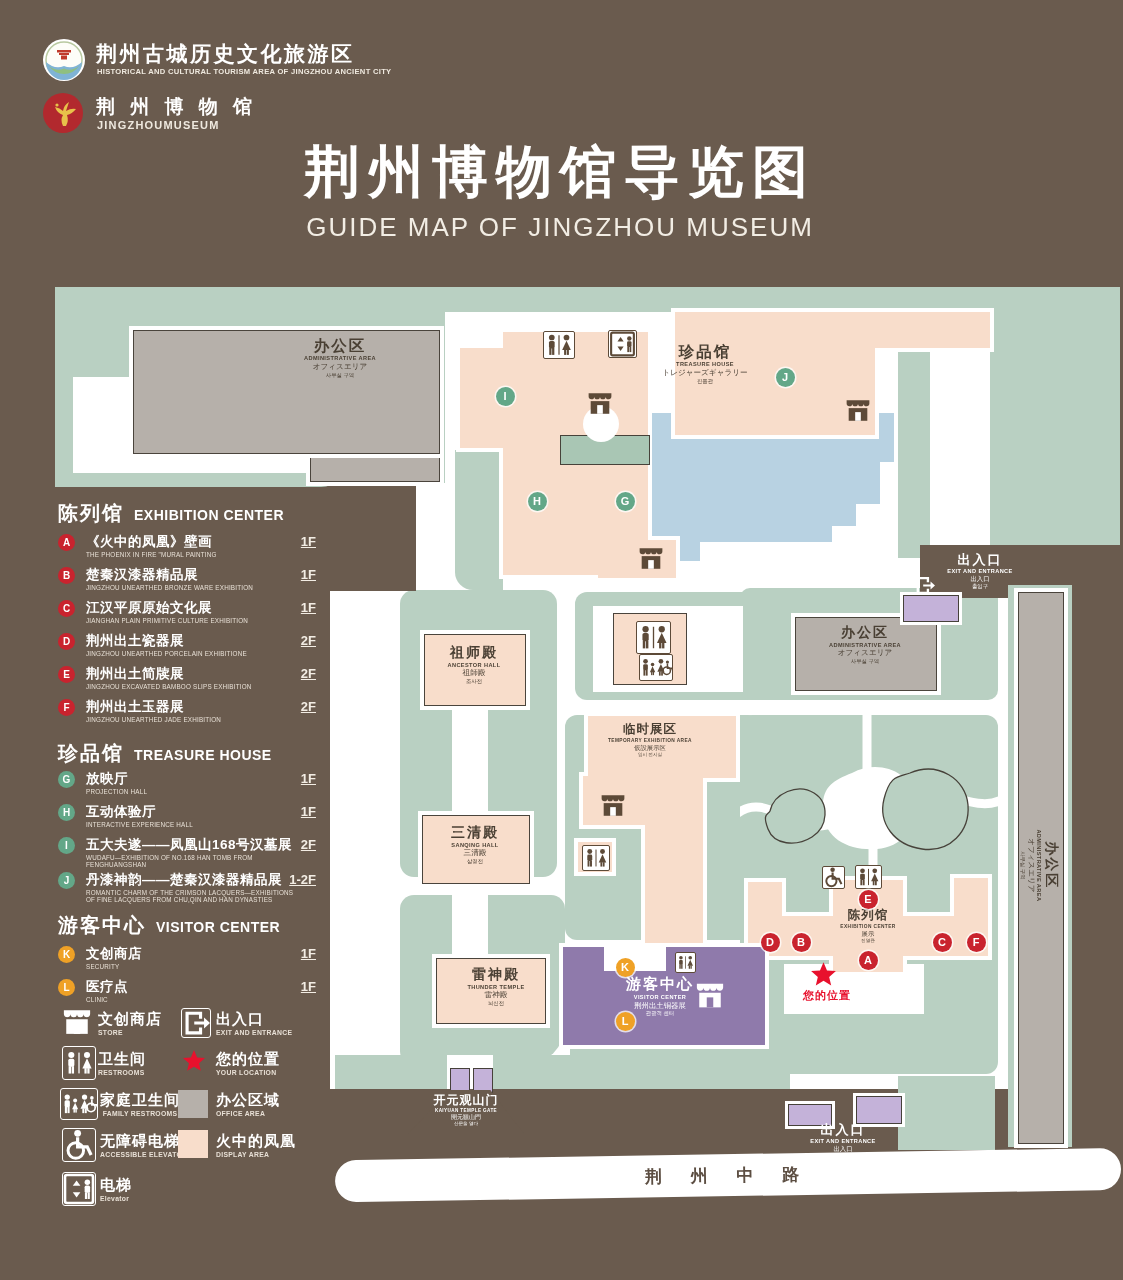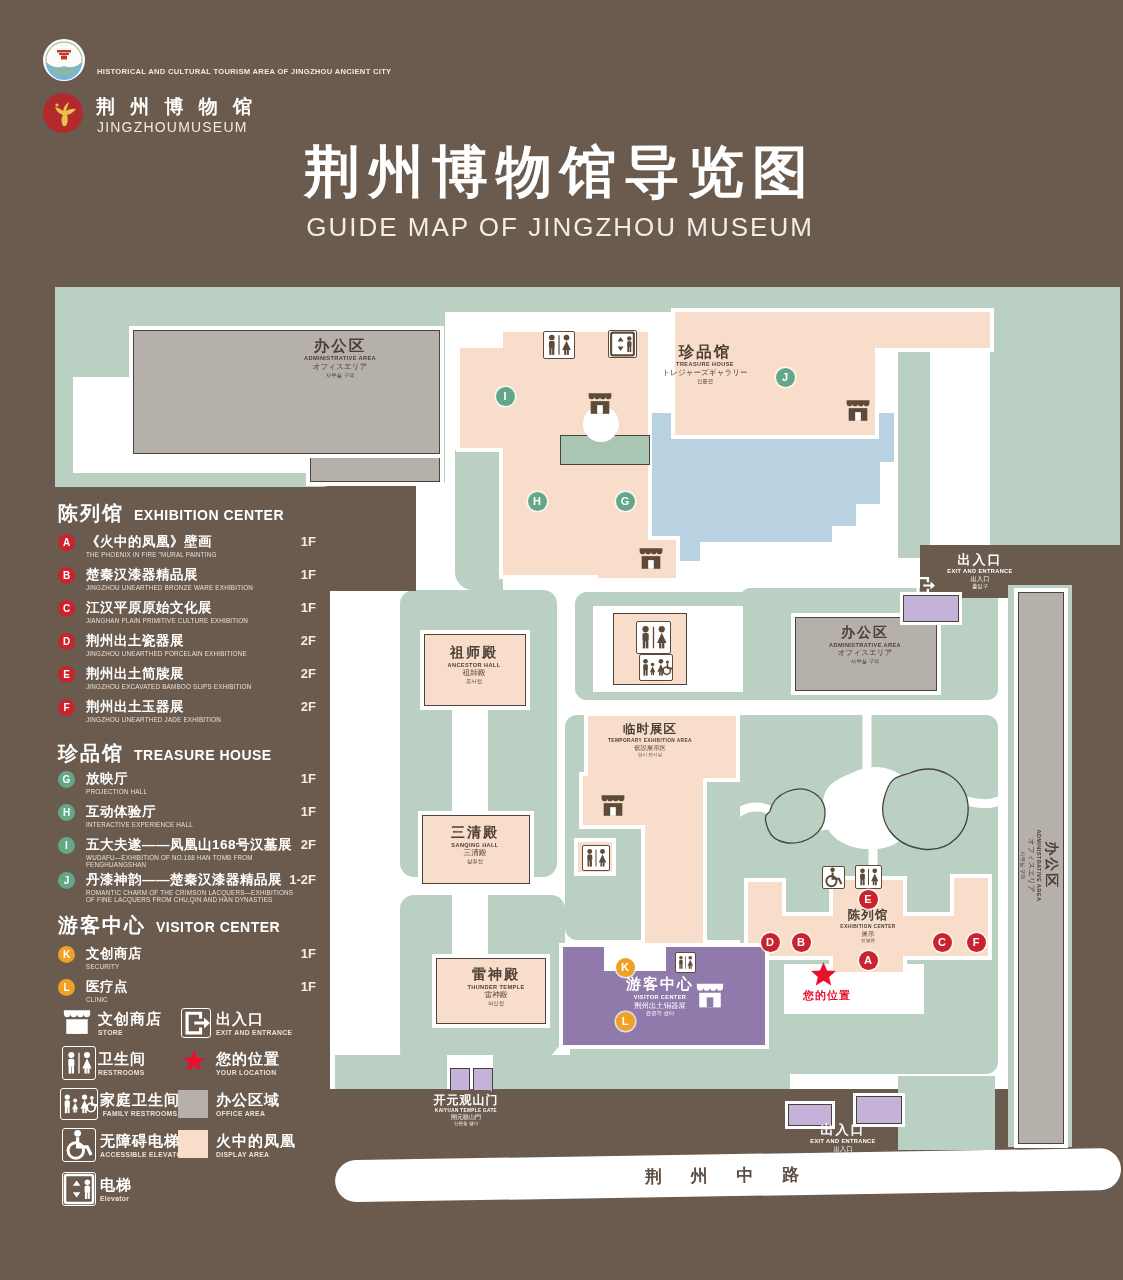--- a/index.html
+++ b/index.html
@@ -35,21 +35,21 @@
   .mk-orange{background:#efa126;}
   
   .sec-h{position:absolute;color:#fff;white-space:nowrap;}
   .sec-h .zh{font-size:20px;font-weight:700;letter-spacing:2px;}
   .sec-h .en{font-size:14px;font-weight:700;margin-left:10px;letter-spacing:.5px;}
   .it{position:absolute;width:258px;color:#fff;}
   .it .badge{position:absolute;left:0;top:1px;width:17px;height:17px;border-radius:50%;
      font-size:10px;font-weight:700;display:flex;align-items:center;justify-content:center;}
   .it .zh{margin-left:28px;font-size:13.5px;font-weight:700;letter-spacing:.5px;white-space:nowrap;}
   .it .en{margin-left:28px;font-size:6.3px;letter-spacing:.2px;color:#e8e0d6;width:210px;}
-  .it .fl{position:absolute;right:0;top:1px;font-size:13px;font-weight:700;color:#f3ede4;}
+  .it .fl{position:absolute;right:0;top:1px;font-size:13px;font-weight:700;color:#f3ede4;text-decoration:underline;}
   .fac{position:absolute;color:#fff;}
   .fac .zh{font-size:15px;font-weight:700;letter-spacing:1px;white-space:nowrap;}
   .fac .en{font-size:6.8px;font-weight:700;color:#e8e0d6;letter-spacing:.3px;}
   .icon-box{position:absolute;border:1.6px solid #fff;border-radius:3px;color:#fff;
      display:flex;align-items:center;justify-content:center;}
   .map-ic{position:absolute;display:flex;align-items:center;justify-content:center;color:#5d4a38;}
   .map-ic.boxed{background:#fff;border:1px solid #5d4a38;border-radius:2px;}
   .map-ic svg,.icon-box svg{display:block;}
   .star-red{color:#e8112d;}
 </style>
@@ -62,31 +62,32 @@
     <svg width="44" height="44" viewBox="0 0 44 44">
       <circle cx="22" cy="22" r="21" fill="#fff"></circle>
       <circle cx="22" cy="22" r="18" fill="#fdfdf8" stroke="#b8c9a0" stroke-width="1.5"></circle>
       <path d="M4 24 a18 18 0 0 0 36 0 q-9 8 -18 4 q-9 4 -18 -4z" fill="#7fb3d5"></path>
       <path d="M7 28 a18 18 0 0 0 30 0 q-7.5 6 -15 2.5 q-7.5 3.5 -15 -2.5z" fill="#8fbf7f"></path>
       <rect x="15" y="12" width="14" height="2.5" fill="#c0392b"></rect>
       <rect x="17" y="15" width="10" height="2" fill="#c0392b"></rect>
       <rect x="19" y="17.5" width="6" height="4" fill="#c0392b"></rect>
     </svg>
   </div>
+  <div class="abs" style="left:96px;top:40px;color:#fff;font-size:21px;font-weight:700;letter-spacing:2.5px;">荆州古城历史文化旅游区</div>
   <div class="abs" style="left:97px;top:67px;color:#efe9df;font-size:7.6px;font-weight:700;letter-spacing:.3px;">HISTORICAL AND CULTURAL TOURISM AREA OF JINGZHOU ANCIENT CITY</div>
 
   <div class="abs" style="left:42px;top:92px;width:42px;height:42px;">
     <svg width="42" height="42" viewBox="0 0 42 42">
       <circle cx="21" cy="21" r="20" fill="#b2292e"></circle>
       <path d="M21 34 q-3-6 0-11 q-6-2-8-8 q5 1 8 4 q1-6 6-9 q-2 6-3 9 q5-3 10-2 q-4 5-9 6 q2 6-1 11z" fill="#e8c24a"></path>
       <circle cx="15" cy="13" r="1.6" fill="#e8c24a"></circle>
     </svg>
   </div>
   <div class="abs" style="left:96px;top:94px;color:#fff;font-size:19px;font-weight:700;letter-spacing:5px;">荆 州 博 物 馆</div>
-  <div class="abs" style="left:97px;top:119px;color:#efe9df;font-size:14px;font-weight:400;letter-spacing:1.2px;">JINGZHOUMUSEUM</div>
+  <div class="abs" style="left:97px;top:119px;color:#efe9df;font-size:11px;font-weight:700;letter-spacing:1.2px;">JINGZHOUMUSEUM</div>
 
   <div class="abs" style="left:210px;top:135px;width:700px;text-align:center;color:#fff;font-size:56px;font-weight:700;letter-spacing:8px;">荆州博物馆导览图</div>
   <div class="abs" style="left:210px;top:212px;width:700px;text-align:center;color:#f2ede4;font-size:26px;letter-spacing:2px;">GUIDE MAP OF JINGZHOU MUSEUM</div>
 
   <div class="abs white" style="left:330px;top:287px;width:790px;height:868px;border-radius:22px;"></div>
 
   <div class="abs green" style="left:55px;top:287px;width:292px;height:200px;border-radius:0 0 26px 0;"></div>
   <div class="abs white" style="left:73px;top:377px;width:252px;height:96px;"></div>
 
   <div class="abs green" style="left:345px;top:287px;width:100px;height:196px;"></div>

